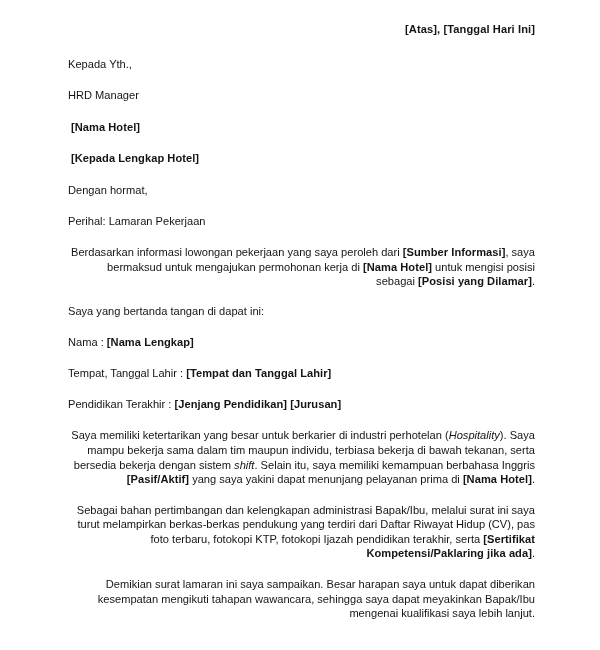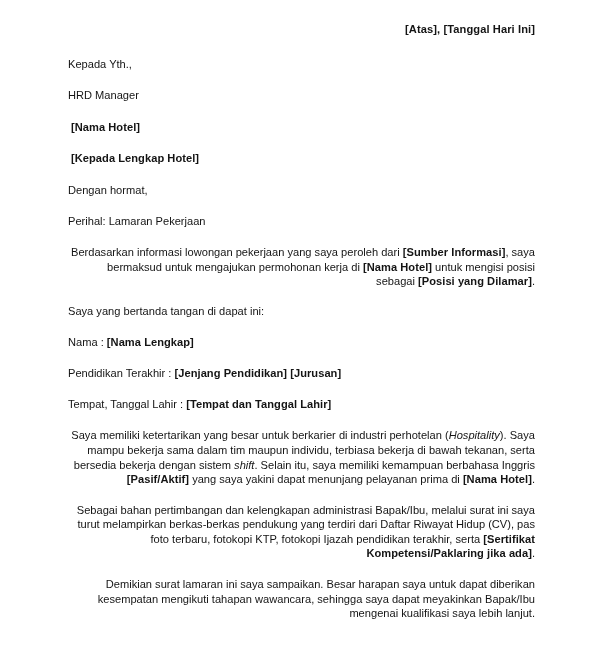--- a/index.html
+++ b/index.html
@@ -94,25 +94,25 @@
     <span>Berdasarkan informasi lowongan pekerjaan yang saya peroleh dari </span><b>[Sumber Informasi]</b><span>, saya bermaksud untuk mengajukan permohonan kerja di </span><b>[Nama Hotel]</b><span> untuk mengisi posisi sebagai </span><b>[Posisi yang Dilamar]</b><span>.</span>
   </div>
 
   <div class="line">Saya yang bertanda tangan di dapat ini:</div>
 
   <div class="line data-row">
     <span>Nama : </span><b>[Nama Lengkap]</b>
   </div>
 
   <div class="line data-row">
-    <span>Pendidikan Terakhir : </span><b>[Jenjang Pendidikan] [Jurusan]</b>
+    <span>Tempat, Tanggal Lahir : </span><b>[Tempat dan Tanggal Lahir]</b>
   </div>
 
   <div class="line data-row">
-    <span>Tempat, Tanggal Lahir : </span><b>[Tempat dan Tanggal Lahir]</b>
+    <span>Pendidikan Terakhir : </span><b>[Jenjang Pendidikan] [Jurusan]</b>
   </div>
 
   <div class="para tight">
     <span>Saya memiliki ketertarikan yang besar untuk berkarier di industri perhotelan (</span><i>Hospitality</i><span>). Saya mampu bekerja sama dalam tim maupun individu, terbiasa bekerja di bawah tekanan, serta bersedia bekerja dengan sistem </span><i>shift</i><span>. Selain itu, saya memiliki kemampuan berbahasa Inggris </span><b>[Pasif/Aktif]</b><span> yang saya yakini dapat menunjang pelayanan prima di </span><b>[Nama Hotel]</b><span>.</span>
   </div>
 
   <div class="para tight">
     <span>Sebagai bahan pertimbangan dan kelengkapan administrasi Bapak/Ibu, melalui surat ini saya turut melampirkan berkas-berkas pendukung yang terdiri dari Daftar Riwayat Hidup (CV), pas foto terbaru, fotokopi KTP, fotokopi Ijazah pendidikan terakhir, serta </span><b>[Sertifikat Kompetensi/Paklaring jika ada]</b><span>.</span>
   </div>
 

